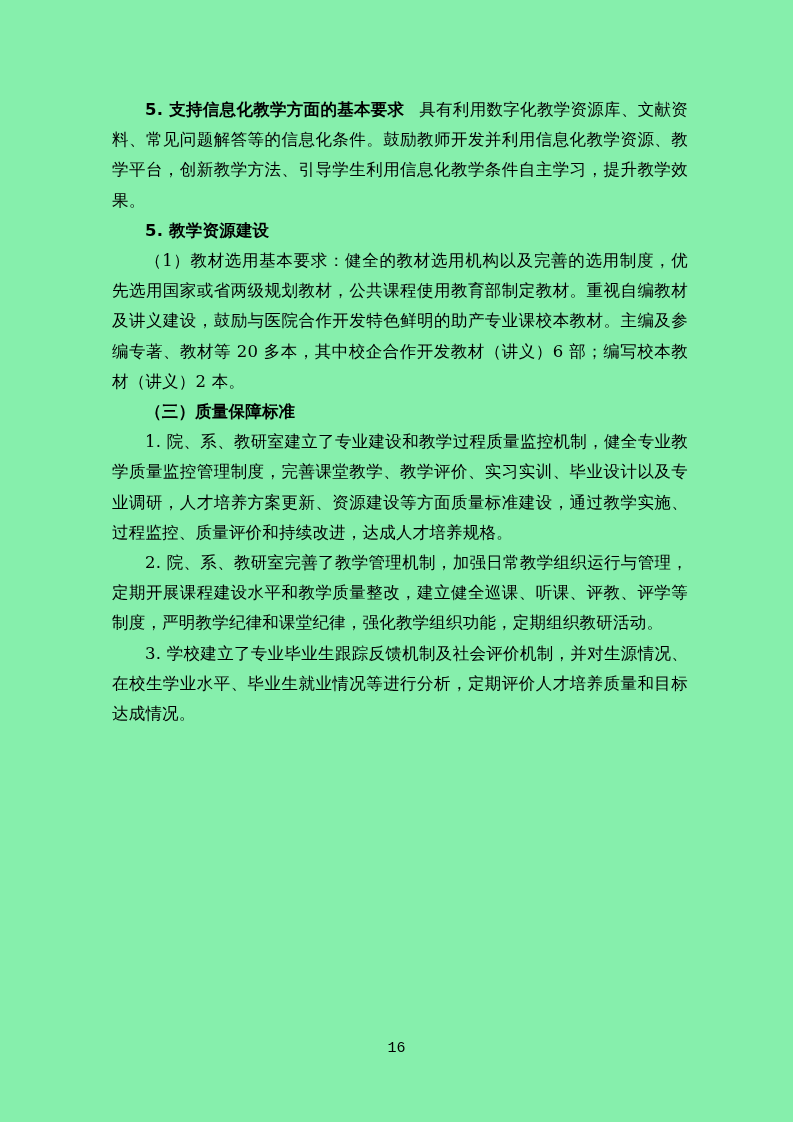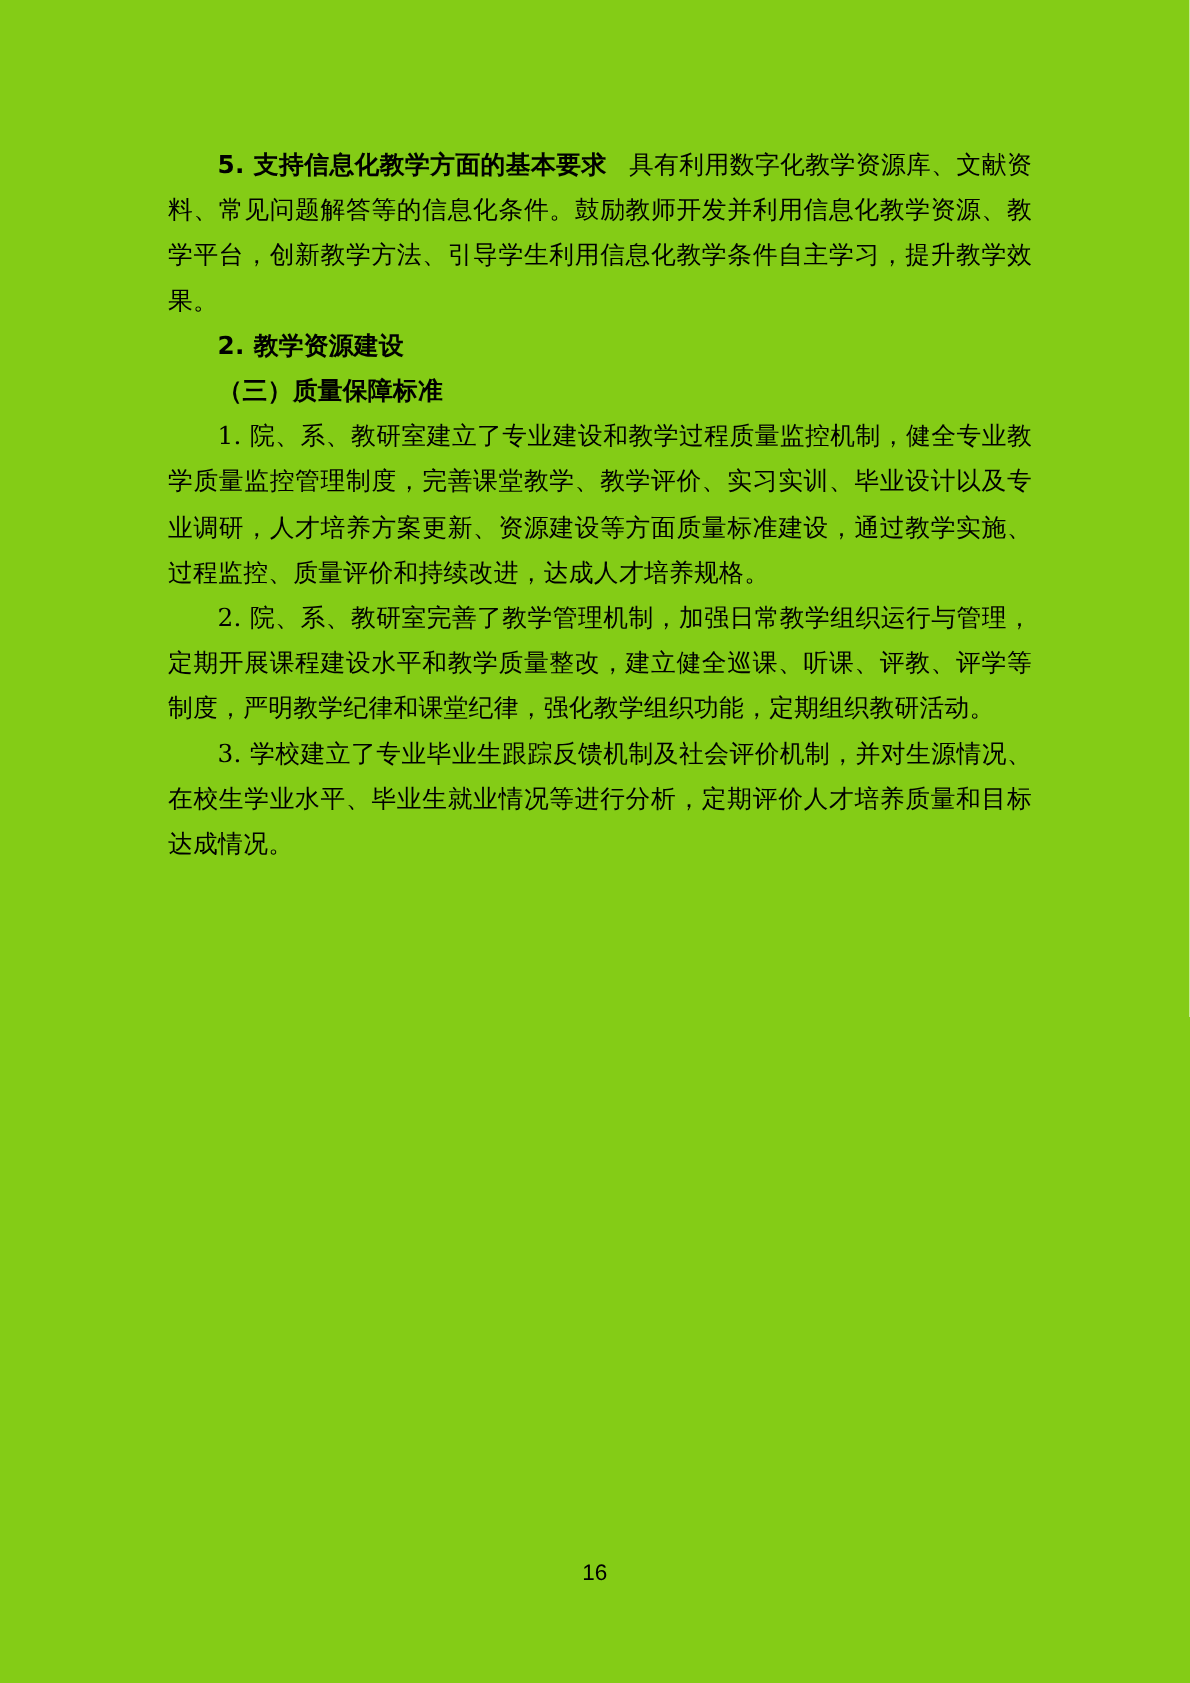--- a/index.html
+++ b/index.html
@@ -4,21 +4,21 @@
 <style>
   html, body {
     margin: 0;
     padding: 0;
     background: #ffffff;
   }
   .page {
     position: relative;
     width: 793px;
     height: 1122px;
-    background: #84cc16;
+    background: #86efac;
     overflow: hidden;
     font-family: "DejaVu Serif", "Liberation Serif", serif;
     color: #000000;
   }
   .content {
     position: absolute;
     top: 95px;
     left: 112px;
     width: 576px;
   }
@@ -37,35 +37,36 @@
     font-family: "DejaVu Sans", "Liberation Sans", sans-serif;
     margin-right: 0.9em;
   }
   .page-number {
     position: absolute;
     top: 1040px;
     left: 0;
     width: 100%;
     text-align: center;
     font-size: 15px;
-    font-family: Liberation Sans, sans-serif;
+    font-family: Liberation Mono, monospace;
     color: #000000;
   }
 </style>
 </head>
 <body>
 
 <div class="page">
   <div class="content">
 
     <p class="para"><span class="lead">5. 支持信息化教学方面的基本要求</span><span>具有利用数字化教学资源库、文献资料、常见问题解答等的信息化条件。鼓励教师开发并利用信息化教学资源、教学平台，创新教学方法、引导学生利用信息化教学条件自主学习，提升教学效果。</span></p>
 
 
-    <p class="para"><span class="lead">2. 教学资源建设</span></p>
+    <p class="para"><span class="lead">5. 教学资源建设</span></p>
 
+    <p class="para"><span>（1）教材选用基本要求：健全的教材选用机构以及完善的选用制度，优先选用国家或省两级规划教材，公共课程使用教育部制定教材。重视自编教材及讲义建设，鼓励与医院合作开发特色鲜明的助产专业课校本教材。主编及参编专著、教材等 20 多本，其中校企合作开发教材（讲义）6 部；编写校本教材（讲义）2 本。</span></p>
 
 
 
     <p class="para"><span class="lead">（三）质量保障标准</span></p>
 
     <p class="para"><span>1. 院、系、教研室建立了专业建设和教学过程质量监控机制，健全专业教学质量监控管理制度，完善课堂教学、教学评价、实习实训、毕业设计以及专业调研，人才培养方案更新、资源建设等方面质量标准建设，通过教学实施、过程监控、质量评价和持续改进，达成人才培养规格。</span></p>
 
     <p class="para"><span>2. 院、系、教研室完善了教学管理机制，加强日常教学组织运行与管理，定期开展课程建设水平和教学质量整改，建立健全巡课、听课、评教、评学等制度，严明教学纪律和课堂纪律，强化教学组织功能，定期组织教研活动。</span></p>
 
     <p class="para"><span>3. 学校建立了专业毕业生跟踪反馈机制及社会评价机制，并对生源情况、在校生学业水平、毕业生就业情况等进行分析，定期评价人才培养质量和目标达成情况。</span></p>

